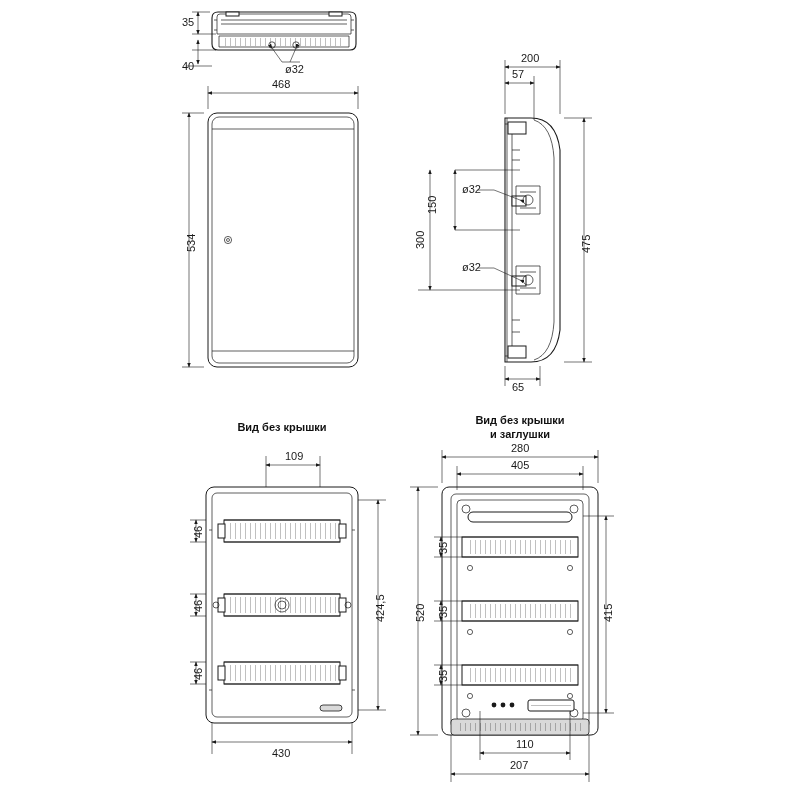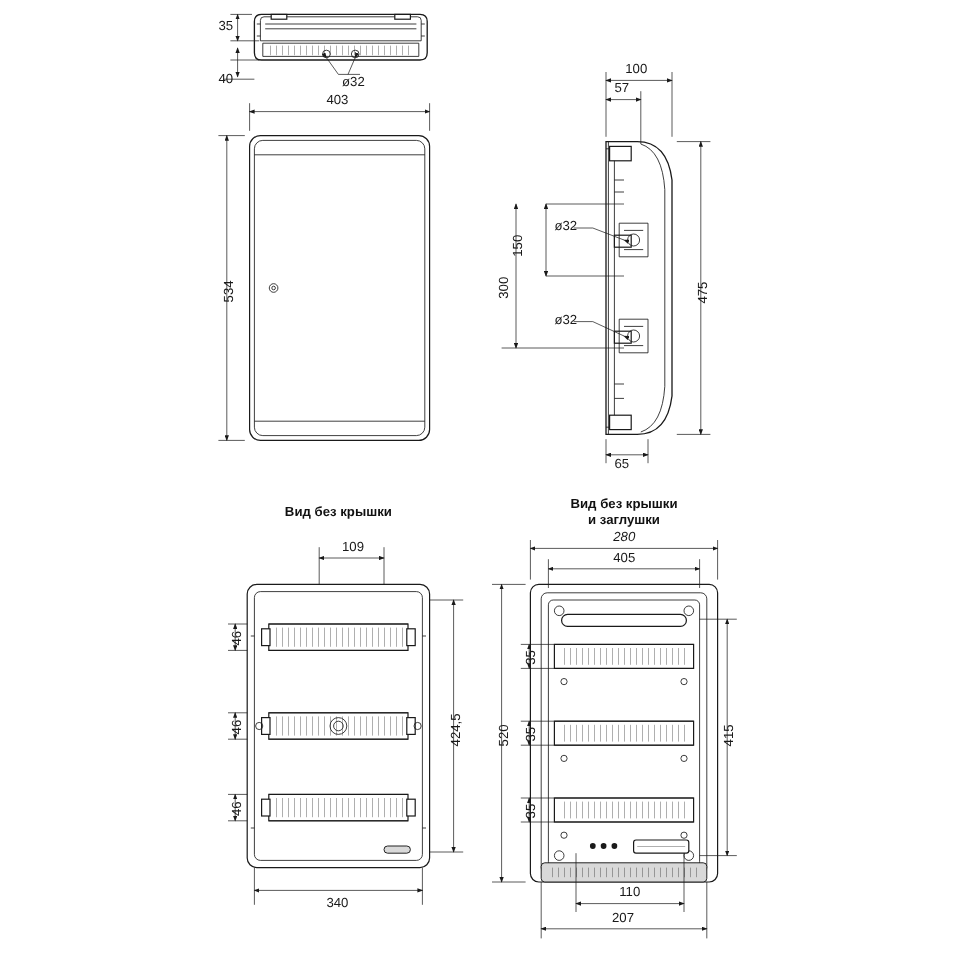--- a/index.html
+++ b/index.html
@@ -261,48 +261,48 @@
       <path class="dim" d="M480,711 L480,760 M570,711 L570,760 M451,735 L451,782 M589,735 L589,782"></path>
       <path class="dim" d="M480,753 L570,753" marker-start="url(#arrS)" marker-end="url(#arr)"></path>
       <path class="dim" d="M451,774 L589,774" marker-start="url(#arrS)" marker-end="url(#arr)"></path>
     </g>
   </svg>
 
   <div class="lbl" style="left:182px; top:17px;">35</div>
   <div class="lbl" style="left:182px; top:61px;">40</div>
   <div class="lbl" style="left:285px; top:64px;">ø32</div>
 
-  <div class="lbl" style="left:272px; top:79px;">403</div>
+  <div class="lbl" style="left:272px; top:79px;">468</div>
   <div class="lbl vert" style="left:186px; top:252px;">534</div>
 
-  <div class="lbl" style="left:521px; top:53px;">100</div>
+  <div class="lbl" style="left:521px; top:53px;">200</div>
   <div class="lbl" style="left:512px; top:69px;">57</div>
   <div class="lbl vert" style="left:427px; top:214px;">150</div>
   <div class="lbl vert" style="left:415px; top:249px;">300</div>
   <div class="lbl vert" style="left:581px; top:253px;">475</div>
   <div class="lbl" style="left:512px; top:382px;">65</div>
   <div class="lbl" style="left:462px; top:184px;">ø32</div>
   <div class="lbl" style="left:462px; top:262px;">ø32</div>
 
   <div class="cap" style="left:205px; top:421px; width:154px;">
     <span>Вид без крышки</span>
   </div>
   <div class="cap" style="left:443px; top:414px; width:154px;">
     <span>Вид без крышки</span><br>
     <span>и заглушки</span>
   </div>
 
   <div class="lbl" style="left:285px; top:451px;">109</div>
-  <div class="lbl" style="left:272px; top:748px;">340</div>
+  <div class="lbl" style="left:272px; top:748px;">430</div>
   <div class="lbl vert" style="left:375px; top:622px;">424,5</div>
   <div class="lbl vert" style="left:193px; top:538px;">46</div>
   <div class="lbl vert" style="left:193px; top:612px;">46</div>
   <div class="lbl vert" style="left:193px; top:680px;">46</div>
 
-  <div class="lbl" style="left:511px; top:443px;font-style:italic;">280</div>
+  <div class="lbl" style="left:511px; top:443px;">280</div>
   <div class="lbl" style="left:511px; top:460px;">405</div>
   <div class="lbl vert" style="left:415px; top:622px;">520</div>
   <div class="lbl vert" style="left:603px; top:622px;">415</div>
   <div class="lbl vert" style="left:438px; top:554px;">35</div>
   <div class="lbl vert" style="left:438px; top:618px;">35</div>
   <div class="lbl vert" style="left:438px; top:682px;">35</div>
   <div class="lbl" style="left:516px; top:739px;">110</div>
   <div class="lbl" style="left:510px; top:760px;">207</div>
 
 </div>

